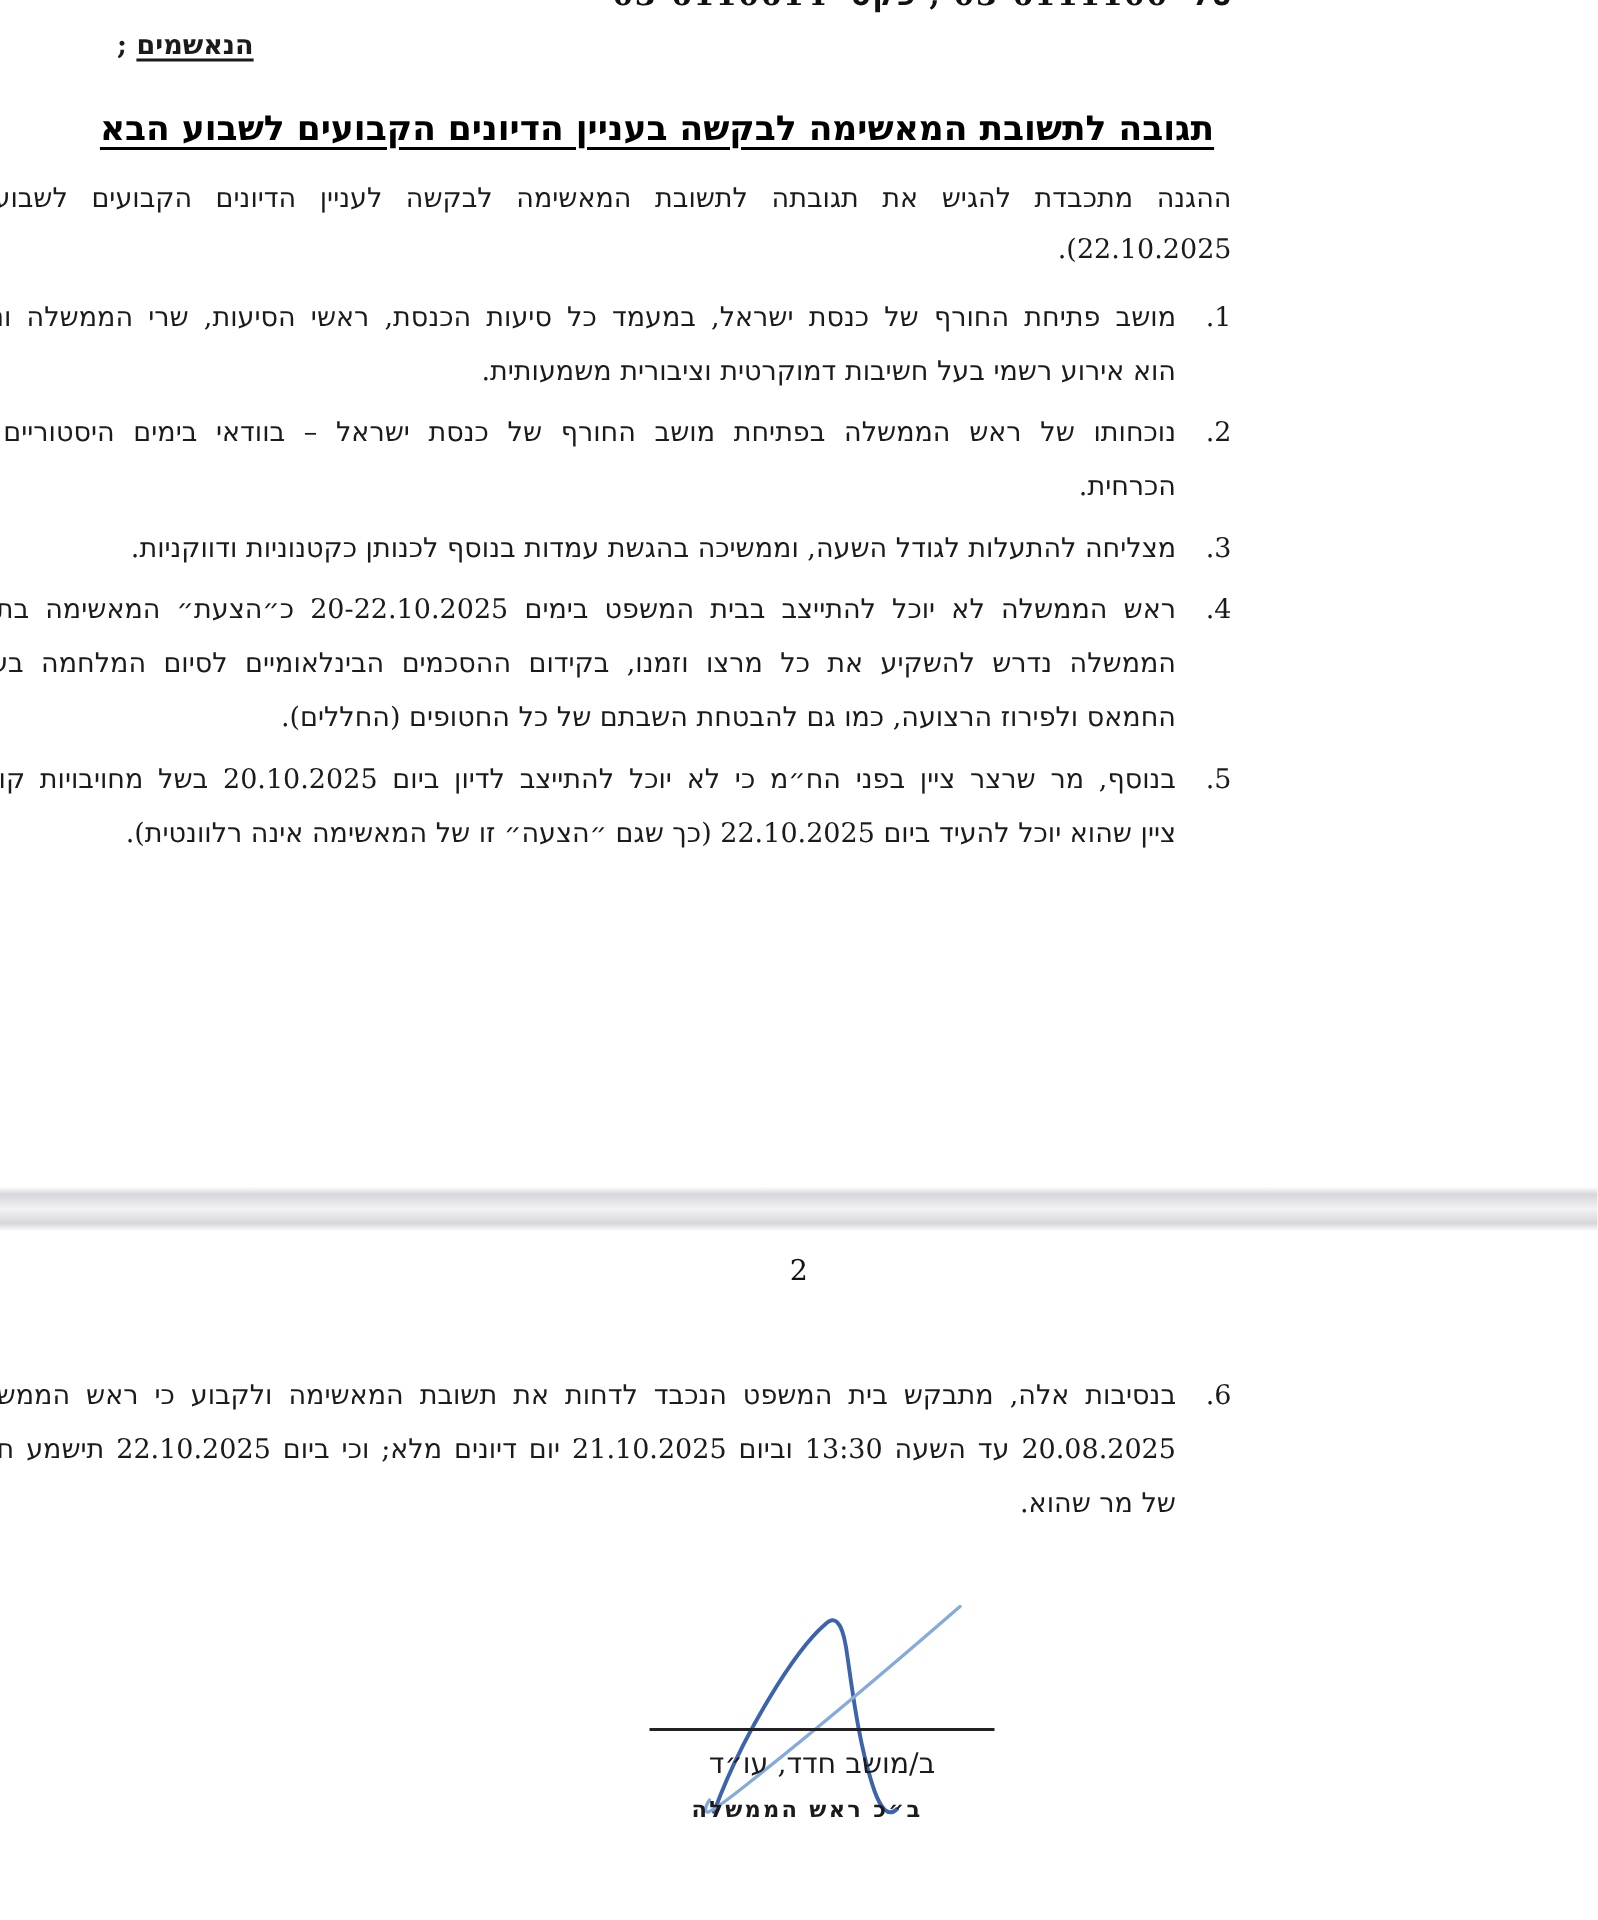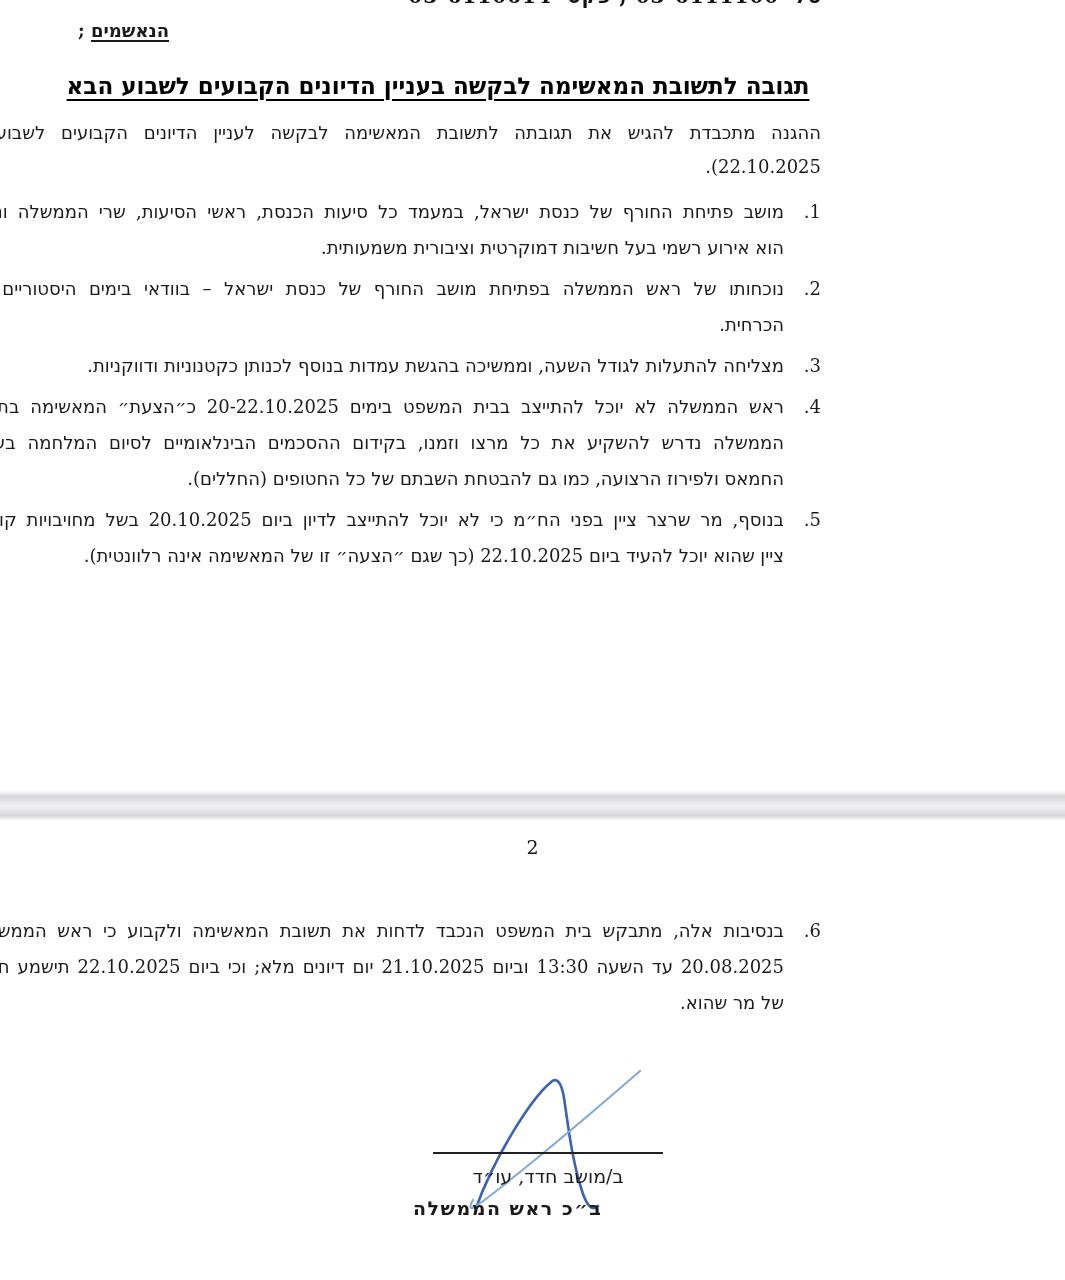--- a/index.html
+++ b/index.html
@@ -34,22 +34,22 @@
 
   .page-num { position:absolute; top:836px; left:0; width:1065px; text-align:center;
               font-size:19px; color:#111; }
 
   .items2 { position:absolute; top:913px; right:53px; width:1012px; direction:rtl; }
 
   .sig-line { position:absolute; top:1152px; left:433px; width:230px; height:0;
               border-top:2px solid #222; }
   .sig-name { position:absolute; top:1165px; left:423px; width:250px; text-align:center;
               direction:rtl; font-size:19px; }
-  .sig-role { position:absolute; top:1197px; left:413px; width:250px; text-align:left;
-              direction:rtl; font-size:19px; font-weight:bold; letter-spacing:1.5px; }
+  .sig-role { position:absolute; top:1197px; left:413px; width:250px; text-align:center;
+              direction:rtl; font-size:15px; font-weight:bold; letter-spacing:1.5px; }
 
   .sig-svg { position:absolute; top:0; left:0; width:1065px; height:1280px; pointer-events:none; }
 </style>
 </head>
 <body>
 
 <div class="page-wrap">
 
   <div class="top-clip">טל' 03-6111100 ; פקס' 03-6110614</div>
 

